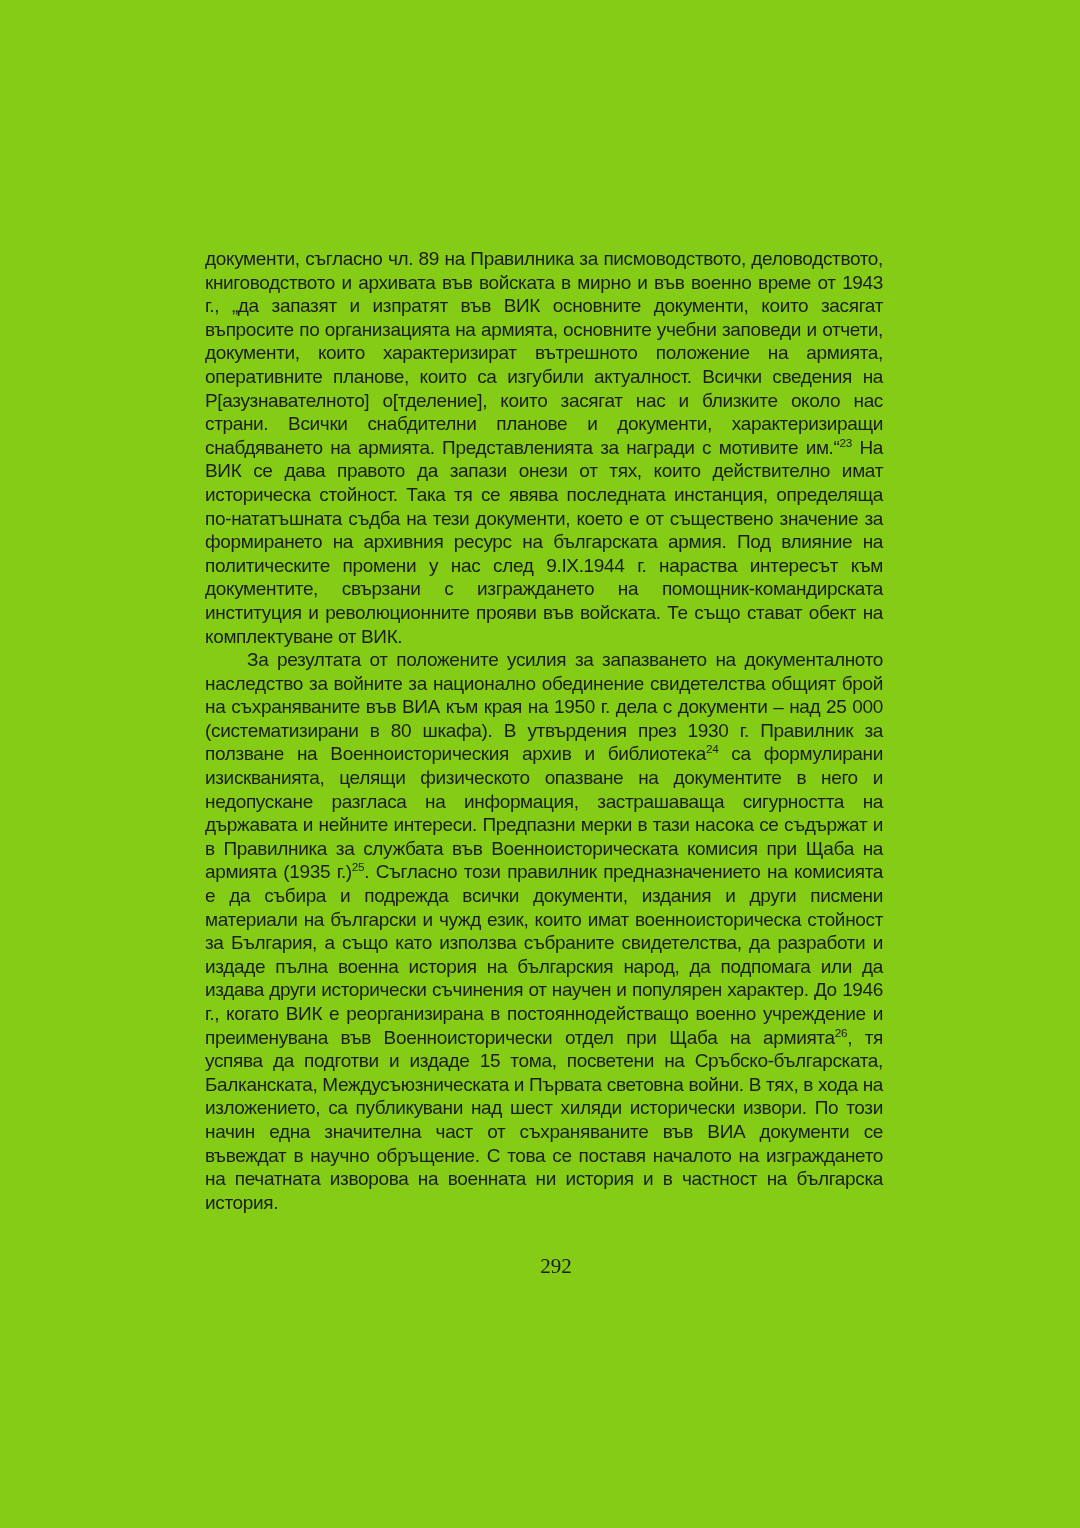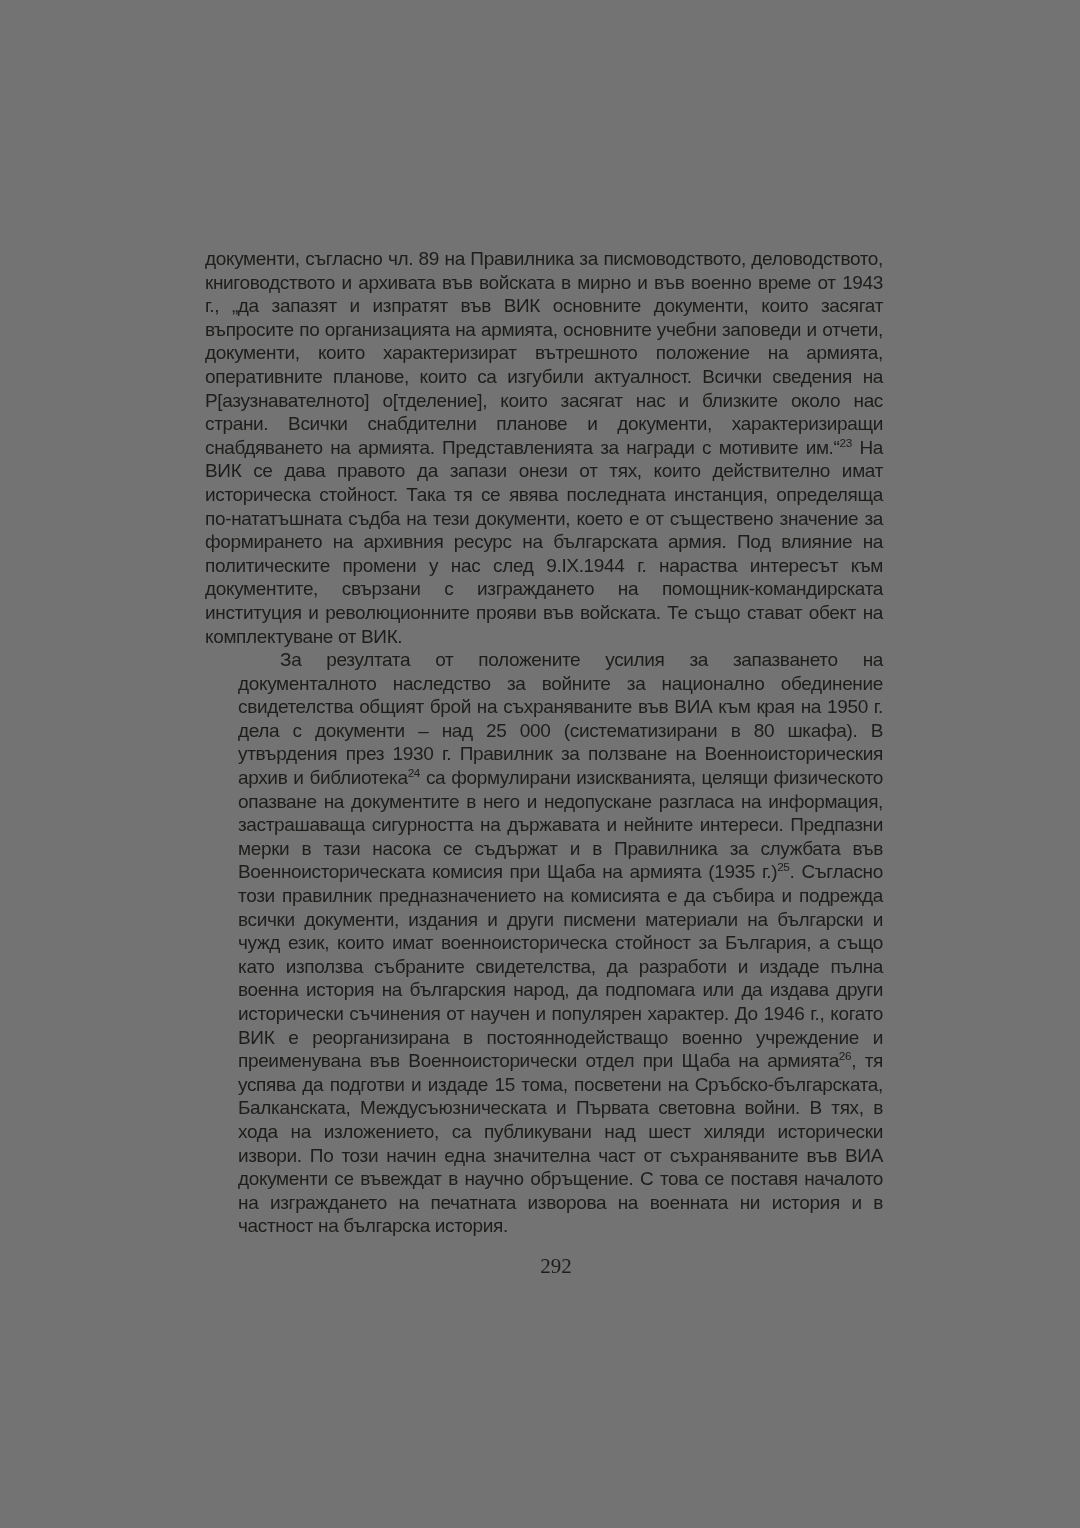--- a/index.html
+++ b/index.html
@@ -4,42 +4,41 @@
 <style>
   html, body {
     margin: 0;
     padding: 0;
     background: #ffffff;
   }
   .page {
     position: relative;
     width: 1080px;
     height: 1528px;
-    background: #737373;
+    background: #84cc16;
     overflow: hidden;
   }
   .text-block {
     position: absolute;
     left: 205px;
     top: 247px;
     width: 678px;
     font-family: "Liberation Sans", sans-serif;
     font-size: 19px;
     line-height: 23.6px;
     letter-spacing: -0.35px;
     color: #1d1d1b;
     text-align: justify;
   }
   .text-block p {
     margin: 0;
     padding: 0;
   }
   .text-block p.indent {
     text-indent: 42px;
-    margin-left: 33px;
   }
   sup {
     font-size: 0.62em;
     line-height: 0;
     vertical-align: super;
   }
   .page-number {
     position: absolute;
     top: 1254px;
     left: 0;

